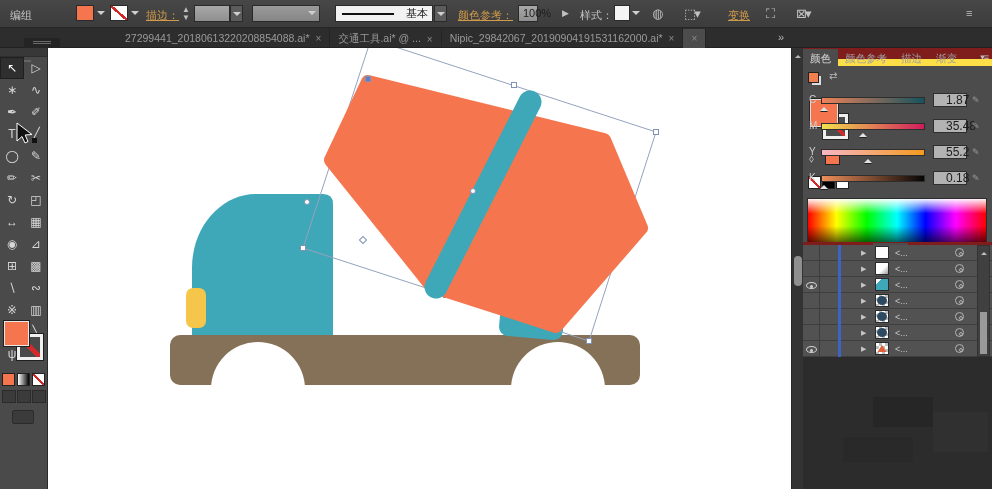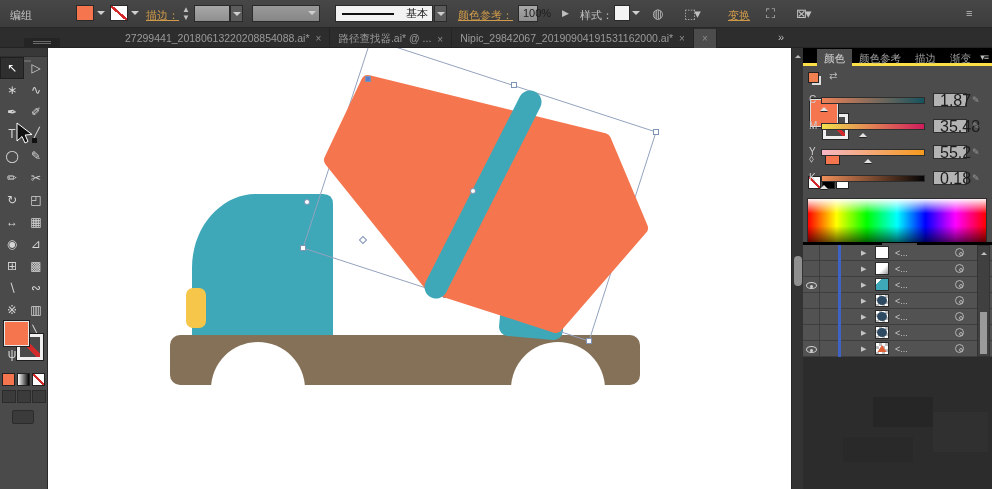--- a/index.html
+++ b/index.html
@@ -45,32 +45,32 @@
   #modebar { position:absolute; left:2px; top:342px; width:44px; height:13px; display:flex; gap:1px; }
   #modebar span { flex:1; background:#3b3b3b; border:1px solid #2b2b2b; }
   #screenmode { position:absolute; left:12px; top:362px; width:22px; height:14px; background:#3b3b3b; border:1px solid #2b2b2b; border-radius:2px; }
   
   #canvas { position:absolute; left:48px; top:48px; width:743px; height:441px; background:#ffffff; }
   #vscroll { position:absolute; left:791px; top:48px; width:12px; height:441px; background:#333333; border-left:1px solid #272727; }
   #vscroll .up { position:absolute; top:4px; left:3px; width:0; height:0; border:3.5px solid transparent; border-bottom-color:#b9b9b9; }
   #vscroll .thumb { position:absolute; top:208px; left:2px; width:8px; height:30px; background:#8f8f8f; border-radius:4px; }
   
   #rightpanel { position:absolute; left:803px; top:48px; width:189px; height:441px; background:#4c4c4c; }
-  .ptabs { position:relative; height:18px; background:#000000; border-bottom:3px solid #fde047; white-space:nowrap;text-align:center; }
+  .ptabs { position:relative; height:18px; background:#7f1d1d; border-bottom:7px solid #fde047; white-space:nowrap; }
   .ptab { display:inline-block; height:18px; line-height:18px; padding:0 7px; font-size:10.5px; color:#9f9f9f; }
   .ptab.active { background:#4c4c4c; color:#d6d6d6; }
   .pmenu { position:absolute; right:4px; top:4px; color:#bdbdbd; font-size:9px; letter-spacing:-1px; }
   
   .slider-row { position:absolute; left:42px; height:14px; }
   .slider-row .ch { position:absolute; left:-36px; top:0; color:#cccccc; font-size:10px; }
   .slider-row .track { position:absolute; left:-24px; top:3px; width:104px; height:7px; border:1px solid #2e2e2e; }
   .slider-row .thumbk { position:absolute; top:9px; width:0; height:0; border:4px solid transparent; border-bottom-color:#e2e2e2;
     filter:drop-shadow(0 1px 0 #222); }
   .slider-row .val { position:absolute; left:88px; top:-1px; width:34px; height:14px; background:#b3b3b3; border:1px solid #2e2e2e;
-    color:#1c1c1c; font-size:16px; line-height:13px; padding-left:6px; }
+    color:#1c1c1c; font-size:12px; line-height:13px; padding-left:12px; }
   .slider-row .sl-icon { position:absolute; left:127px; top:1px; color:#9b9b9b; font-size:9px; }
   #cp-fill { position:absolute; left:6px; top:32px; width:30px; height:30px; border:1px solid #262626; box-shadow:inset 0 0 0 1px #ddd; }
   #cp-stroke { position:absolute; left:20px; top:48px; width:25px; height:25px; background:#4c4c4c; border:3px solid #efefef; box-shadow:0 0 0 1px #262626; }
   #cp-mini { position:absolute; left:5px; top:6px; width:11px; height:11px; border:1px solid #222; background:#f08050; box-shadow:3px 3px 0 -1px #ddd; }
   #cp-swap { position:absolute; left:26px; top:4px; color:#b9b9b9; font-size:10px; }
   #cp-cube { position:absolute; left:6px; top:86px; color:#c2c2c2; font-size:11px; }
   #cp-cubesw { position:absolute; left:22px; top:84px; width:15px; height:15px; border:1px solid #222; }
   .ramp-sw { position:absolute; top:110px; width:13px; height:13px; border:1px solid #222; background:#fff; }
   #spectrum { position:absolute; left:4px; top:132px; width:180px; height:54px; border:1px solid #2c2c2c;
     background:
@@ -140,21 +140,21 @@
 </div>
 
 <div id="tabbar">
   <span id="dock-grip">
       <i></i>
     </span>
   <div id="doc-tabs" style="position:absolute;left:117px;top:0;height:20px;"><span class="doc-tab" style="position: relative; display: inline-flex;">
         <span>27299441_20180613220208854088.ai*</span>
         <span class="close">×</span>
       </span><span class="doc-tab" style="position: relative; display: inline-flex;">
-        <span>路径查找器.ai* @ ...</span>
+        <span>交通工具.ai* @ ...</span>
         <span class="close">×</span>
       </span><span class="doc-tab" style="position: relative; display: inline-flex;">
         <span>Nipic_29842067_20190904191531162000.ai*</span>
         <span class="close">×</span>
       </span><span class="doc-tab active" style="position: relative; display: inline-flex;">
         <span class="close">×</span>
       </span></div>
   <span id="tab-overflow" style="left:778px">»</span>
 </div>
 

